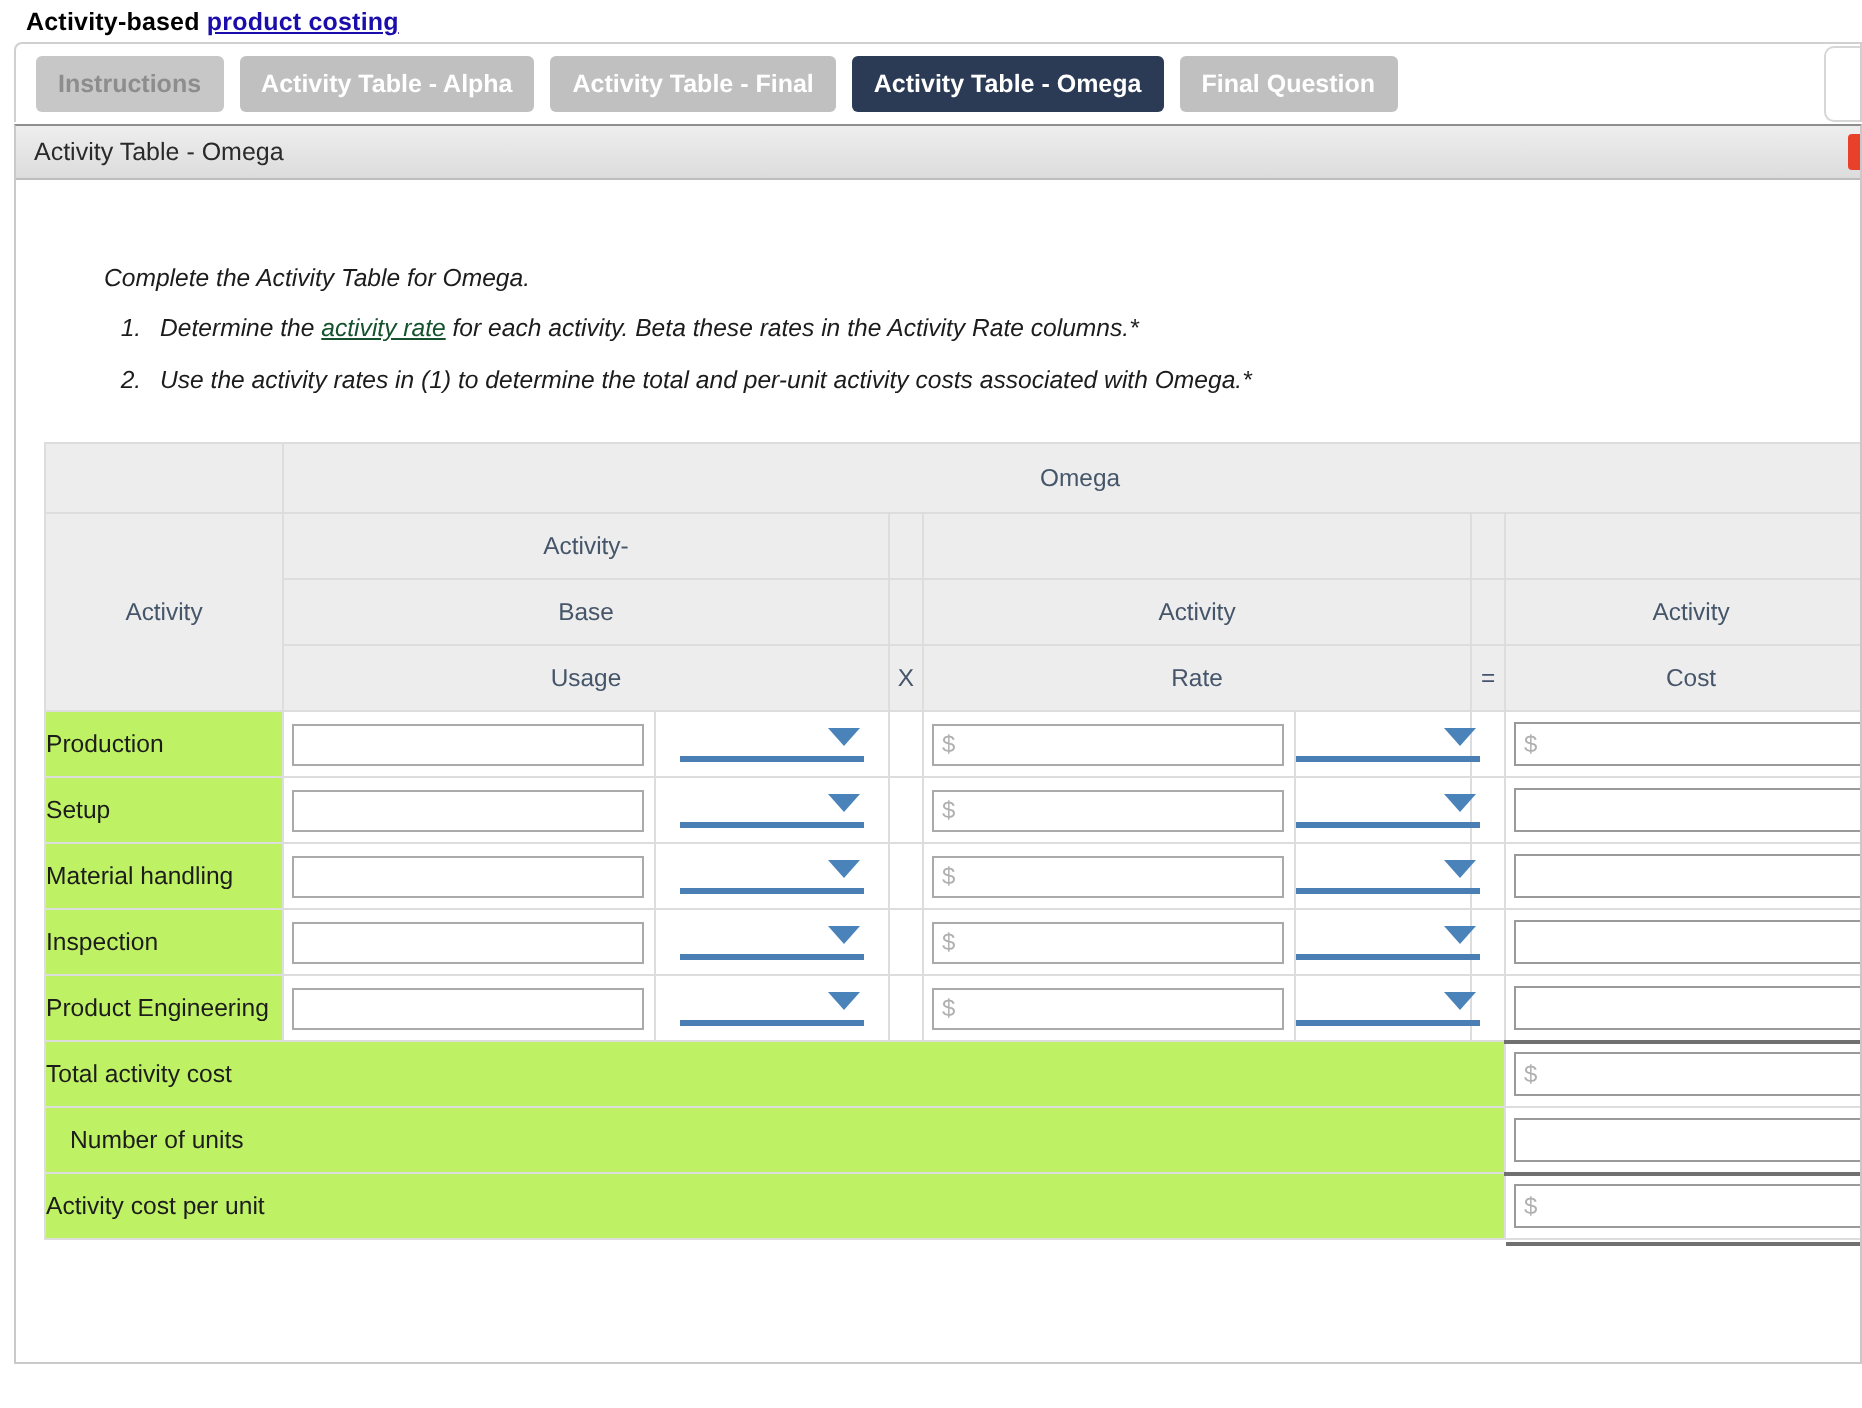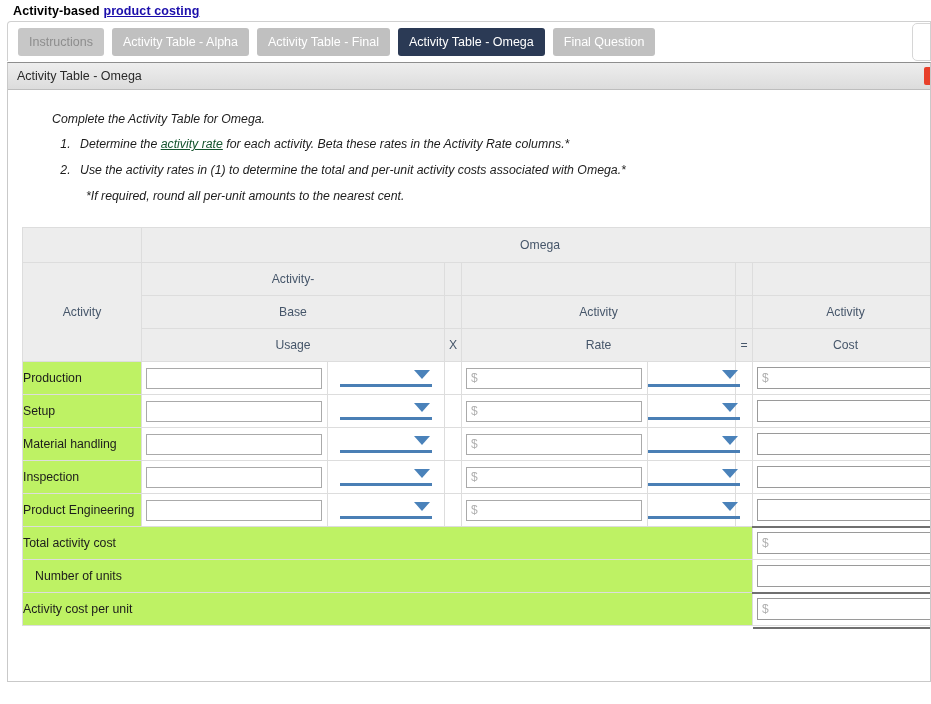--- a/index.html
+++ b/index.html
@@ -56,21 +56,21 @@
     overflow: hidden;
   }
   .tab {
     height: 28px;
     line-height: 28px;
     padding: 0 11px;
     border-radius: 3px;
     background: #c0c0c0;
     color: #ffffff;
     font-size: 12.5px;
-    font-weight: normal;
+    font-weight: bold;
     white-space: nowrap;
     cursor: pointer;
     user-select: none;
     box-sizing: border-box;
   }
   .tab.muted {
     color: #8d8d8d;
     background: #c7c7c7;
   }
   .tab.active {
@@ -123,20 +123,21 @@
   .panel-body {
     padding: 0 0 0 0;
   }
 
   
   .instructions {
     padding: 22px 0 0 44px;
     font-style: italic;
     font-size: 12.3px;
     color: #1c1c1c;
+    margin-top: 20px;
   }
   .instructions .lead {
     margin: 0 0 11px 0;
   }
   .instructions ol {
     margin: 0;
     padding: 0 0 0 22px;
     list-style-position: outside;
   }
   .instructions ol li {
@@ -314,21 +315,20 @@
     <div class="instructions">
       <p class="lead">Complete the Activity Table for Omega.</p>
       <ol>
         <li>
           <span>Determine the </span><a class="link" href="#">activity rate</a><span> for each activity. Beta these rates in the Activity Rate columns.*</span>
         </li>
         <li>
           <span>Use the activity rates in (1) to determine the total and per-unit activity costs associated with Omega.*</span>
         </li>
       </ol>
-      <p class="footnote">*If required, round all per-unit amounts to the nearest cent.</p>
     </div>
 
     <div class="tbl-wrap">
       <table class="act">
         <colgroup>
           <col style="width:119px">
           <col style="width:186px">
           <col style="width:117px">
           <col style="width:17px">
           <col style="width:186px">

